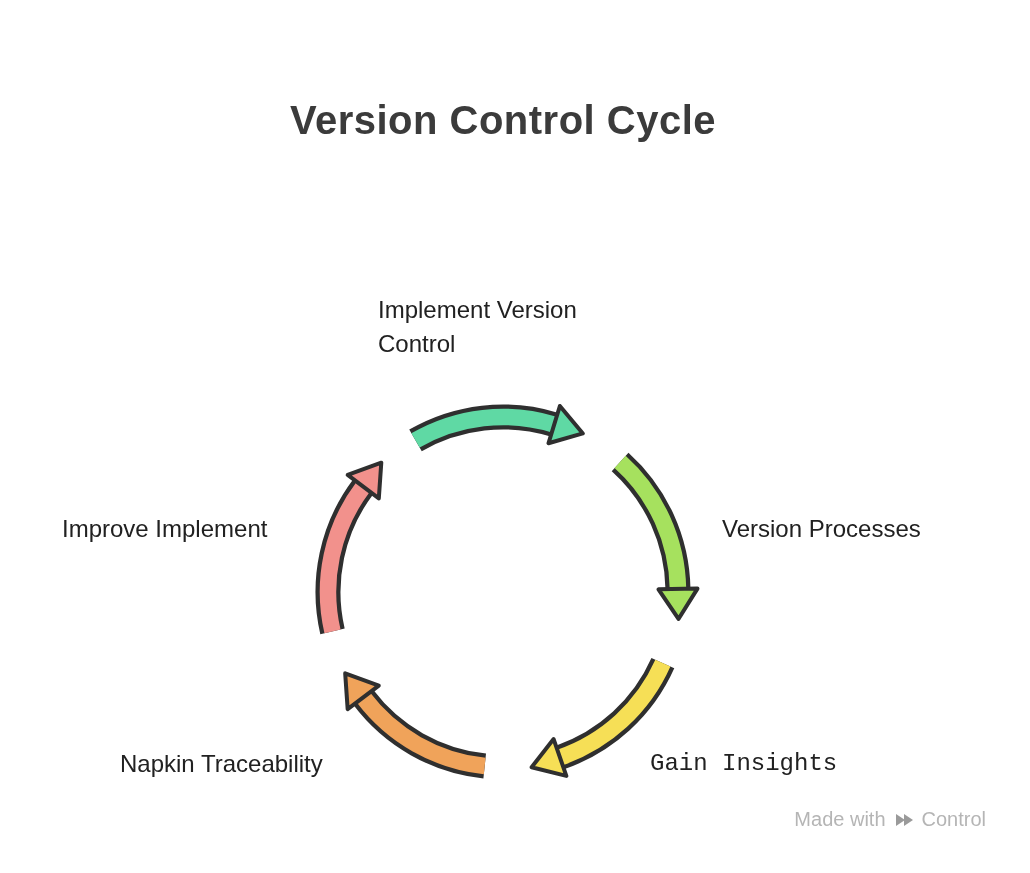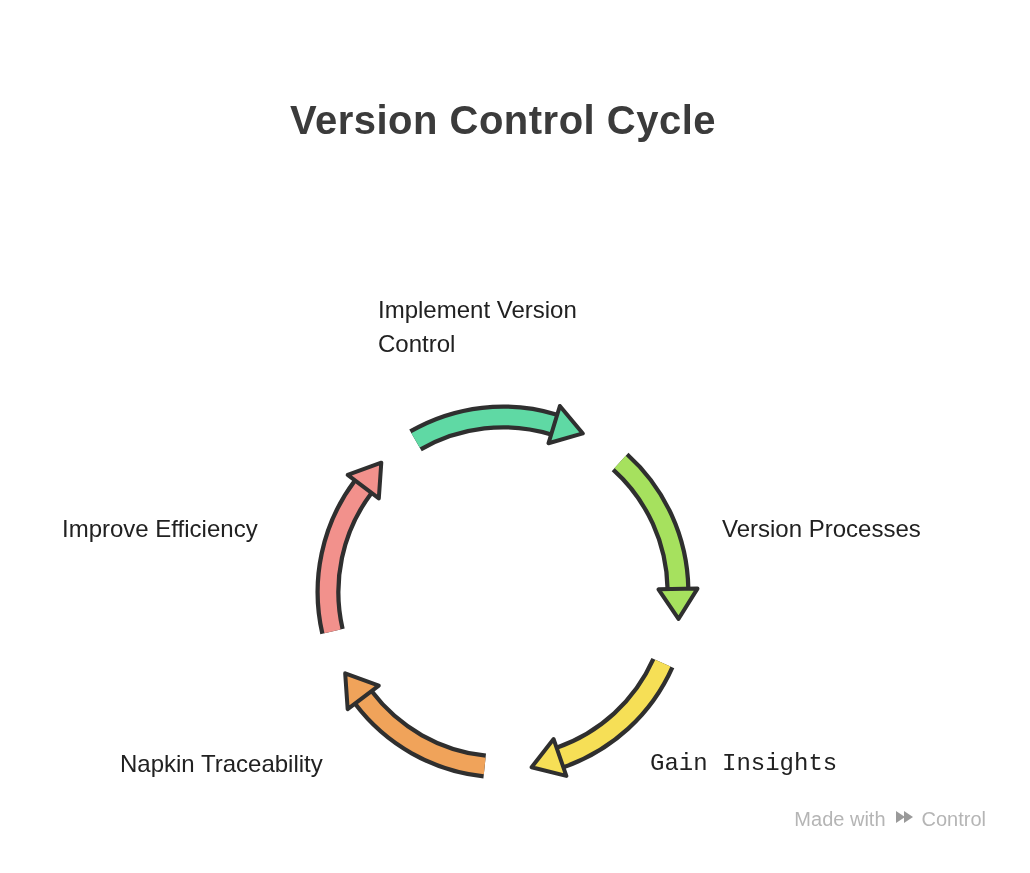--- a/index.html
+++ b/index.html
@@ -52,21 +52,21 @@
   }
   .label-automate { left: 722px; top: 512px; }
   .label-gain     { left: 650px; top: 747px; font-family: Liberation Mono, monospace; }
   .label-ensure   { left: 120px; top: 747px; }
   .label-improve  { left:  62px; top: 512px; }
   .watermark {
     position: absolute;
     top: 808px;
     right: 44px;
     display: flex;
-    align-items: flex-start;
+    align-items: center;
     gap: 8px;
     font-size: 20px;
     color: #b5b5b5;
   }
   .napkin-icon { display: inline-flex; }
 </style>
 </head>
 <body>
 
 <div class="page">
@@ -98,21 +98,21 @@
         <path d="M 332.4852386625838 631.3664345101764 A 175 175 0 0 1 363.23878574172375 486.6823709483916" fill="none" stroke="#2f2f2f" stroke-width="25" stroke-linecap="butt"></path>
         <path d="M 332.4852386625838 631.3664345101764 A 175 175 0 0 1 363.23878574172375 486.6823709483916" fill="none" stroke="#f2918c" stroke-width="16.5" stroke-linecap="butt"></path>
         <polygon points="381.29323643628516,462.72330564697285 378.81217818764594,498.41776389985654 347.66539329580155,474.9469779969267" fill="#f2918c" stroke="#2f2f2f" stroke-width="4" stroke-linejoin="round"></polygon>
       </g>
     </svg>
 
   <div class="node-label wrap label-implement">Implement Version Control</div>
   <div class="node-label label-automate">Version Processes</div>
   <div class="node-label label-gain">Gain Insights</div>
   <div class="node-label label-ensure">Napkin Traceability</div>
-  <div class="node-label label-improve">Improve Efficiency</div>
+  <div class="node-label label-improve">Improve Implement</div>
 
   <div class="watermark">
     <span>Made with</span>
     <span class="napkin-icon">
       <svg width="20" height="18" viewBox="0 0 20 18">
         <path d="M2 15 L11 9 L2 3 Z" fill="#9a9a9a"></path>
         <path d="M10 15 L19 9 L10 3 Z" fill="#9a9a9a"></path>
       </svg>
     </span>
     <span>Control</span>

